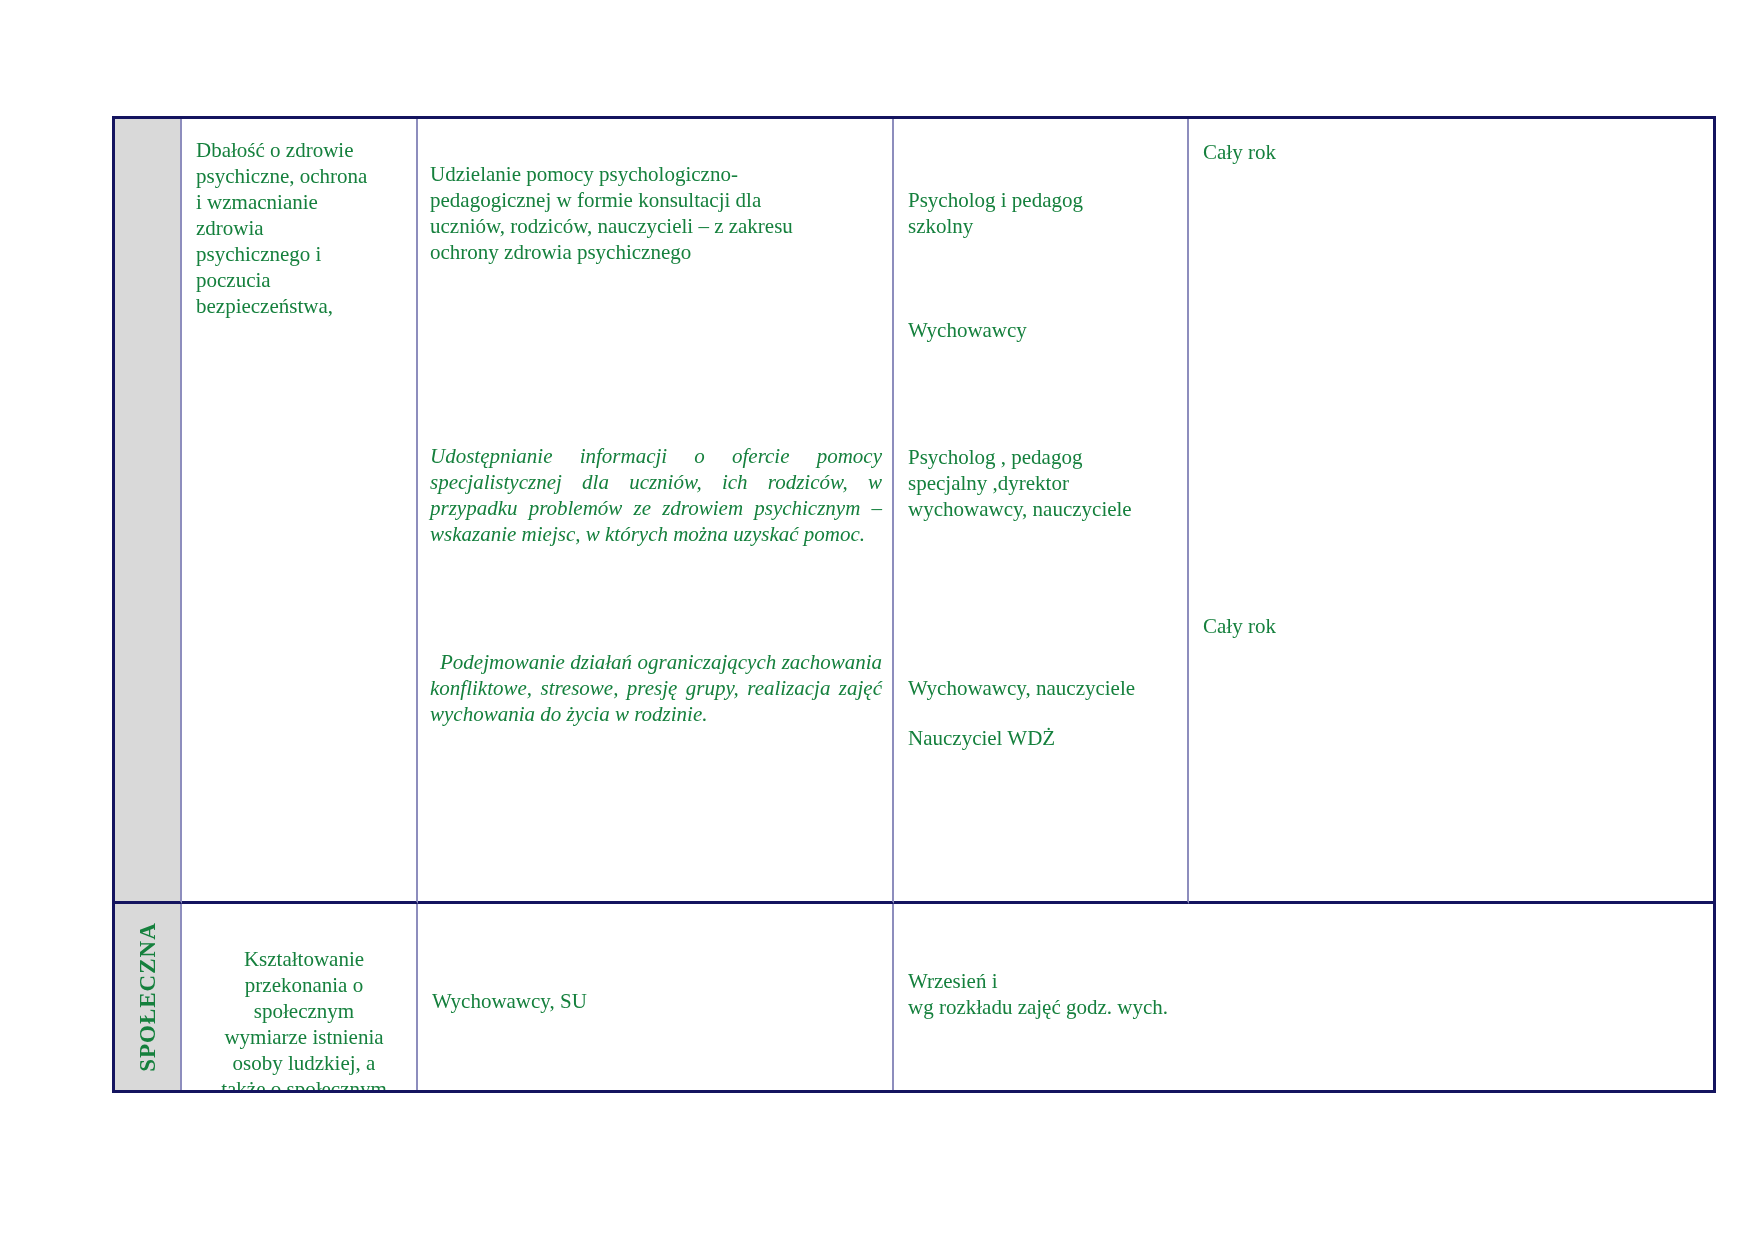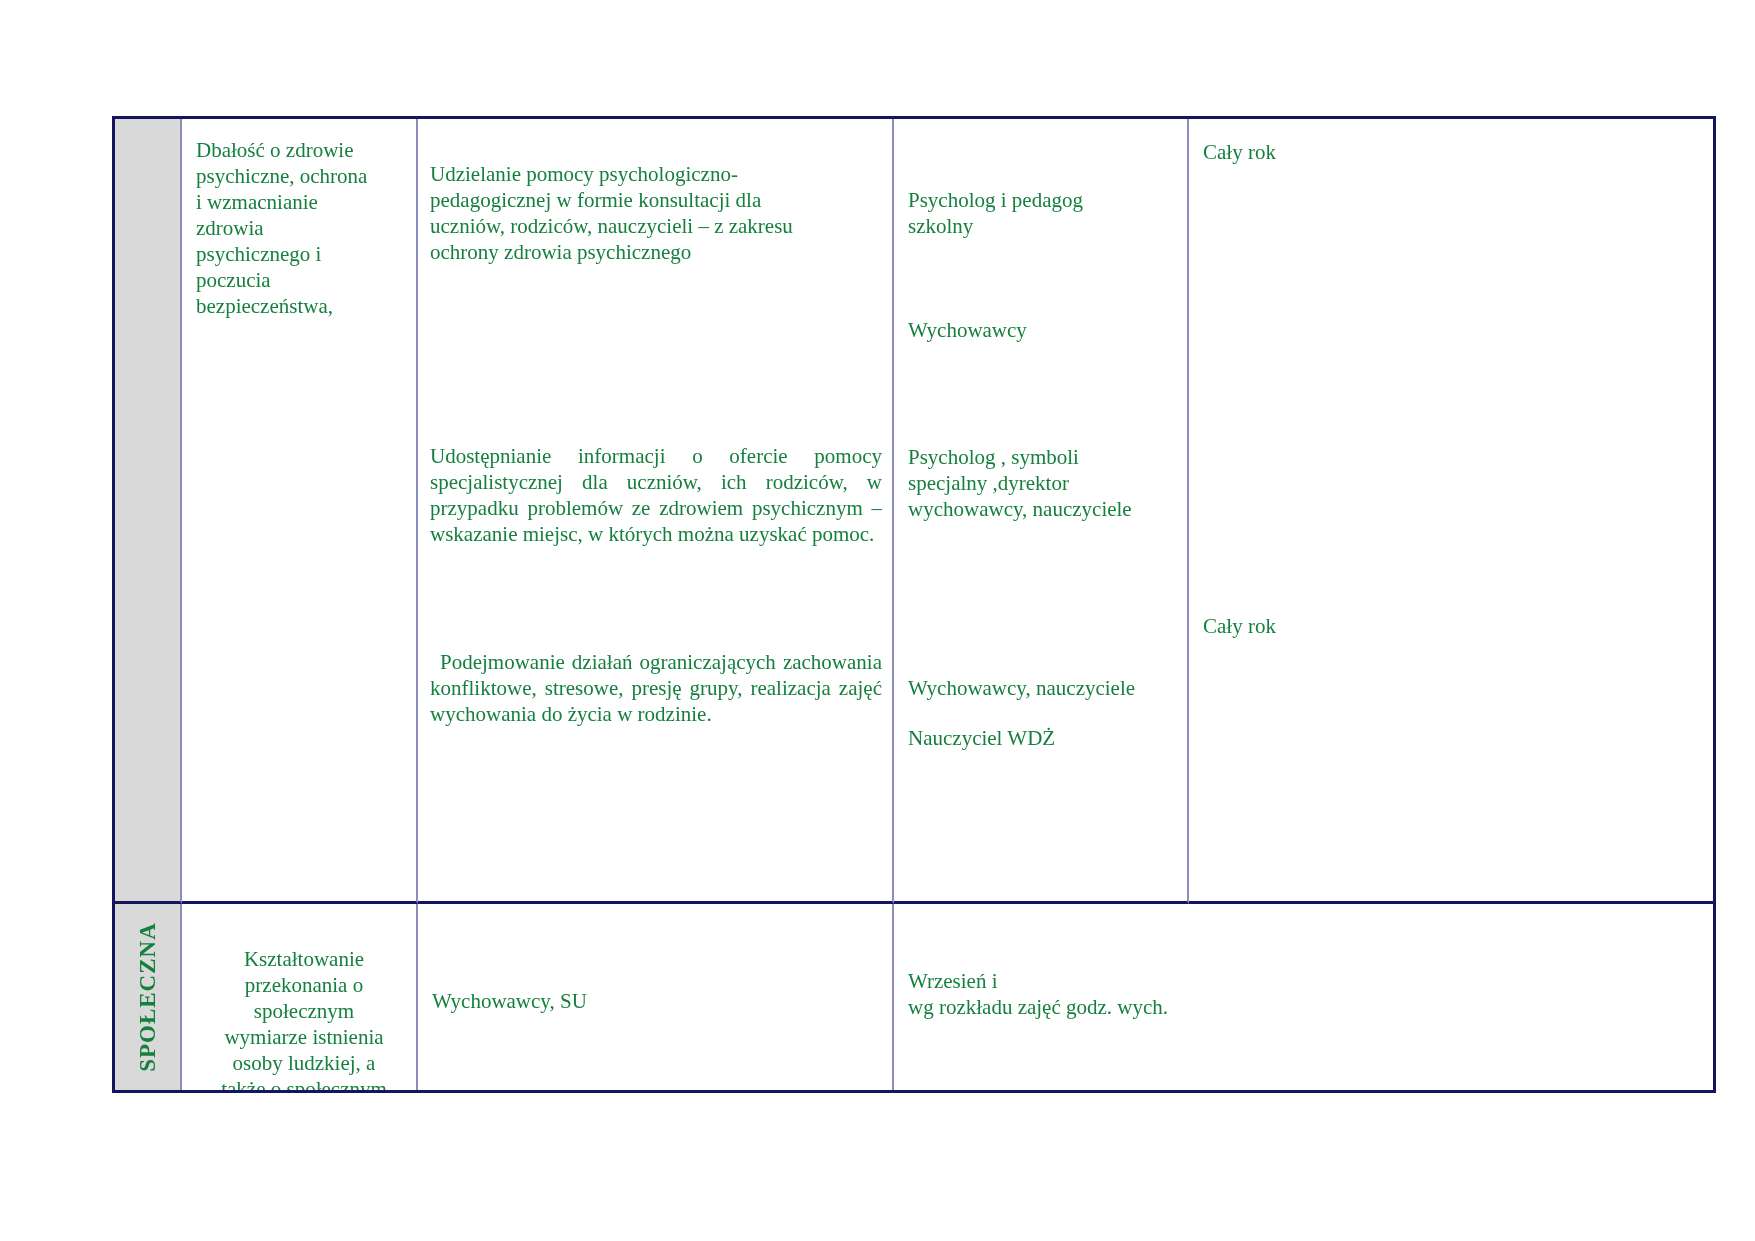--- a/index.html
+++ b/index.html
@@ -24,21 +24,21 @@
     position:relative;
     box-sizing:border-box;
     border-right:2px solid #8d8dbd;
     overflow:hidden;
     font-size:21px;line-height:26px;
   }
   .cell.last{border-right:none;}
   .row1{border-bottom:3px solid #14145f;}
   .cat{background:#d9d9d9;}
   .t{position:absolute;white-space:pre-line;text-align:left;}
-  .just{white-space:normal;text-align:justify;}
+  .just{white-space:normal;text-align:justify;font-style:italic;}
   .vlabel-wrap{
     position:absolute;inset:0;
     display:flex;align-items:center;justify-content:center;
   }
   .vlabel{
     transform:rotate(-90deg);
     font-weight:bold;
     font-size:23px;
     letter-spacing:1px;
     white-space:nowrap;
@@ -68,21 +68,21 @@
 uczniów, rodziców, nauczycieli –  z zakresu
 ochrony zdrowia psychicznego</div>
       <div class="t just" style="top:324px;left:12px;right:10px;">Udostępnianie informacji o ofercie pomocy specjalistycznej dla uczniów, ich rodziców, w przypadku problemów ze zdrowiem psychicznym – wskazanie miejsc, w których można uzyskać pomoc.</div>
       <div class="t just" style="top:530px;left:12px;right:10px;text-indent:10px;">Podejmowanie działań ograniczających zachowania konfliktowe, stresowe, presję grupy, realizacja zajęć wychowania do życia w rodzinie.</div>
     </div>
 
     <div class="cell row1">
       <div class="t" style="top:68px;left:14px;right:6px;">Psycholog i pedagog
 szkolny</div>
       <div class="t" style="top:170px;left:14px;right:6px;margin-top:28px;">Wychowawcy</div>
-      <div class="t" style="top:325px;left:14px;right:6px;">Psycholog , symboli
+      <div class="t" style="top:325px;left:14px;right:6px;">Psycholog , pedagog
 specjalny ,dyrektor
 wychowawcy, nauczyciele</div>
       <div class="t" style="top:556px;left:14px;right:6px;">Wychowawcy, nauczyciele</div>
       <div class="t" style="top:606px;left:14px;right:6px;">Nauczyciel WDŻ</div>
     </div>
 
     <div class="cell row1 last">
       <div class="t" style="top:20px;left:14px;right:6px;">Cały rok</div>
       <div class="t" style="top:494px;left:14px;right:6px;">Cały rok</div>
     </div>

